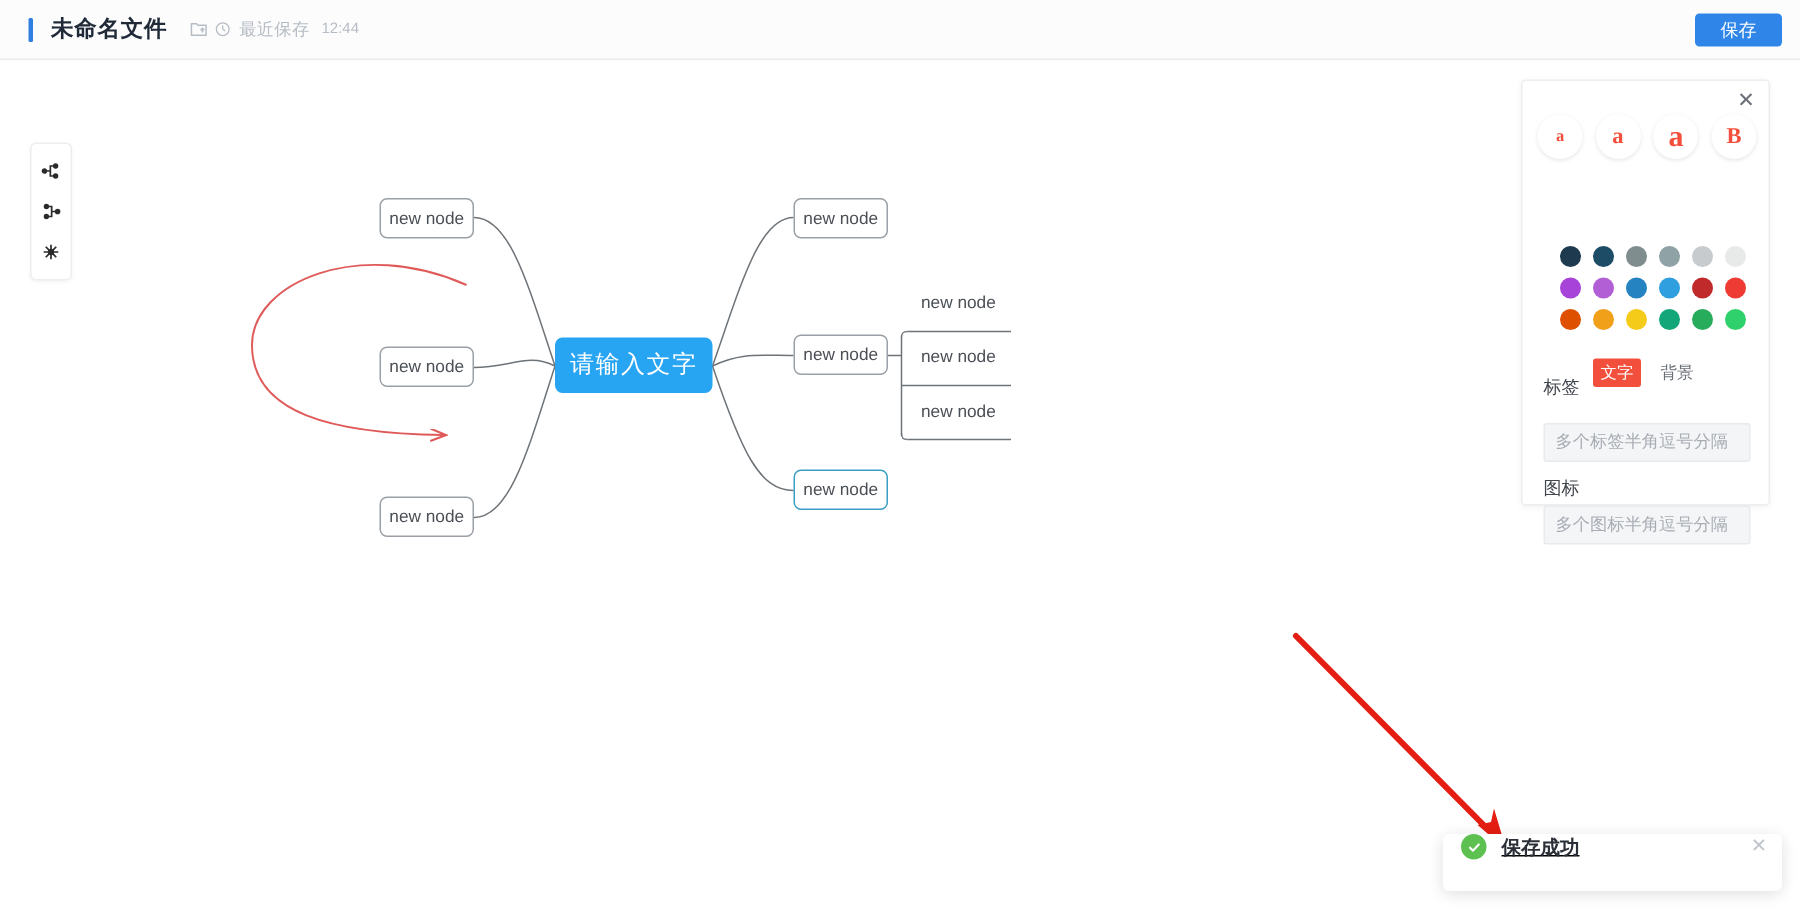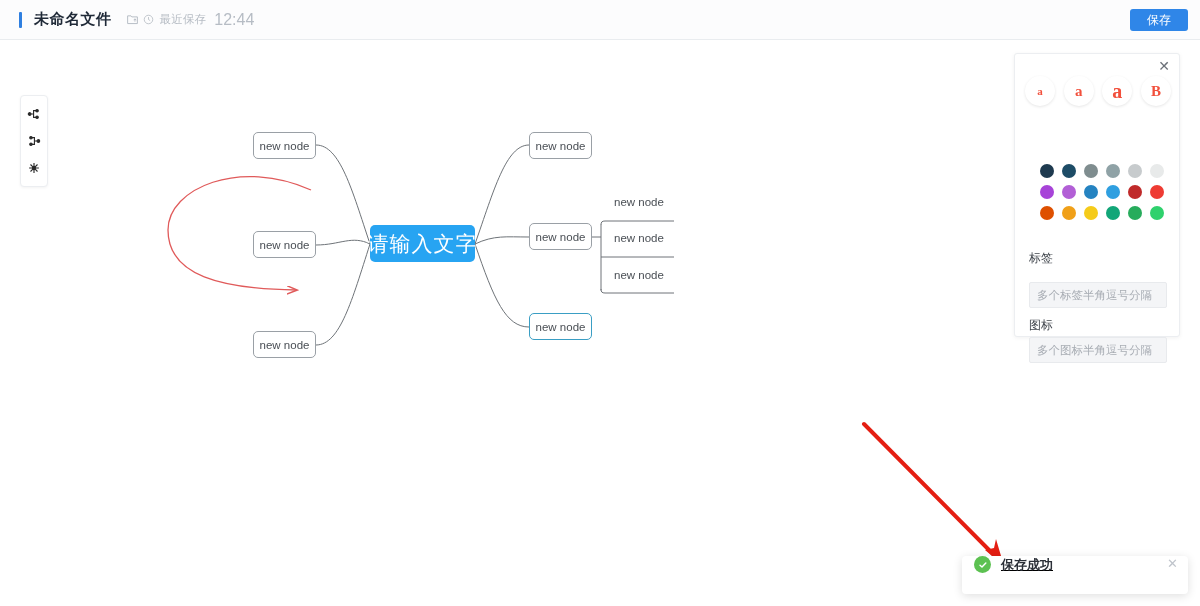--- a/index.html
+++ b/index.html
@@ -20,21 +20,21 @@
     width: 3px; height: 16px; background: #2f7fe0; border-radius: 1px;
     margin-left: 19px;
   }
   .doc-title {
     margin-left: 12px; font-size: 15px; font-weight: bold; color: #1f2937;
     letter-spacing: .5px;
   }
   .title-icons { display: flex; align-items: center; margin-left: 14px; gap: 4px; }
   .ic { color: #b6bcc4; display: inline-flex; align-items: center; }
   .saved-text { font-size: 11.5px; color: #b6bcc4; margin-left: 2px; letter-spacing: .2px; }
-  .saved-time { font-size: 16px; color: #b6bcc4; margin-left: 4px; }
+  .saved-time { font-size: 10px; color: #b6bcc4; margin-left: 4px; }
   .save-btn {
     position: absolute; right: 12px; top: 9px; width: 58px; height: 22px;
     background: #2f86e8; color: #fff; border: none; border-radius: 3px;
     font-size: 12px; font-family: inherit; cursor: pointer;
     display: flex; align-items: center; justify-content: center;
   }
 
   
   .canvas { position: absolute; left: 0; top: 40px; width: 1200px; height: 566px; background: #fff; }
   .mindmap-svg { position: absolute; left: 0; top: 0; }
@@ -54,21 +54,21 @@
 
   
   .node {
     position: absolute; border: 1px solid #9aa0a6; border-radius: 5px;
     background: #fff; display: flex; align-items: center; justify-content: center;
     font-size: 11.5px; color: #4a4f55; cursor: pointer; white-space: nowrap;
   }
   .node.selected { border-color: #3a9ec4; border-width: 1px; }
   .node.root {
     background: #27a4f2; border: none; border-radius: 5px; color: #fff;
-    font-size: 21px; font-weight: normal; letter-spacing: 1px;
+    font-size: 16px; font-weight: normal; letter-spacing: 1px;
   }
   .leaf-label {
     position: absolute; font-size: 11.5px; color: #4a4f55;
     cursor: pointer; white-space: nowrap; background: transparent;
   }
 
   
   .panel {
     position: absolute; left: 1014px; top: 53px; width: 166px; height: 284px;
     background: #fff; border: 1px solid #eceef1; border-radius: 3px;
@@ -259,20 +259,24 @@
         <div class="swatch" style="background: rgb(192, 42, 42);"></div>
         <div class="swatch" style="background: rgb(238, 59, 51);"></div>
         <div class="swatch" style="background: rgb(222, 80, 0);"></div>
         <div class="swatch" style="background: rgb(240, 160, 25);"></div>
         <div class="swatch" style="background: rgb(245, 203, 26);"></div>
         <div class="swatch" style="background: rgb(18, 166, 120);"></div>
         <div class="swatch" style="background: rgb(39, 172, 92);"></div>
         <div class="swatch" style="background: rgb(47, 209, 109);"></div>
       </div>
 
+    <div class="mode-row">
+      <div class="mode-chip active">文字</div>
+      <div class="mode-chip">背景</div>
+    </div>
 
     <div class="field-label" style="top:196px;">标签</div>
     <input class="field-input" style="top: 228px;" placeholder="多个标签半角逗号分隔">
 
     <div class="field-label" style="top:263px;">图标</div>
     <input class="field-input" style="top: 283px;" placeholder="多个图标半角逗号分隔">
   </div>
 
   <svg class="annot-arrow" width="1200" height="606">
     <path d="M864,424 L997,558" stroke="#e41e12" stroke-width="4" stroke-linecap="round" fill="none"></path>

